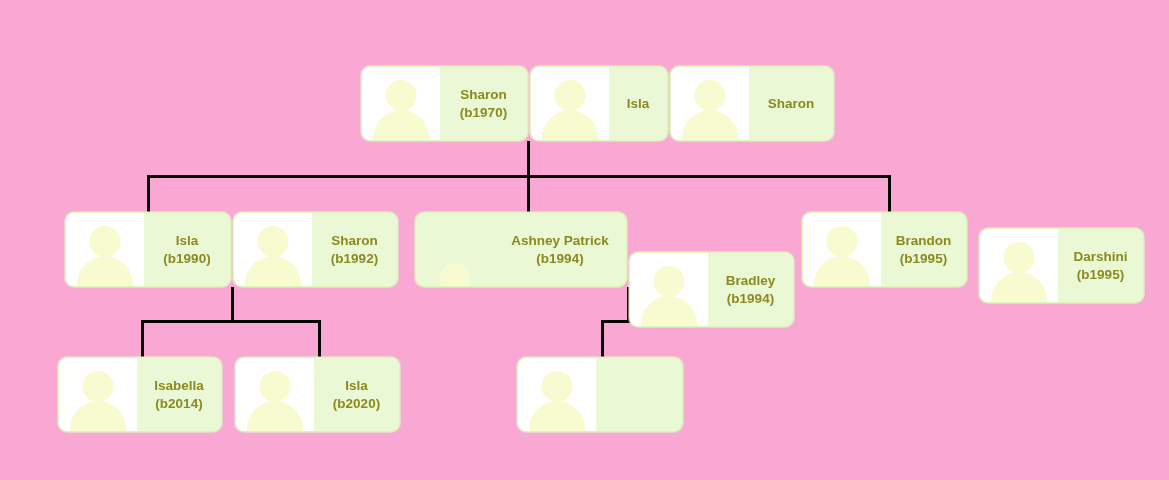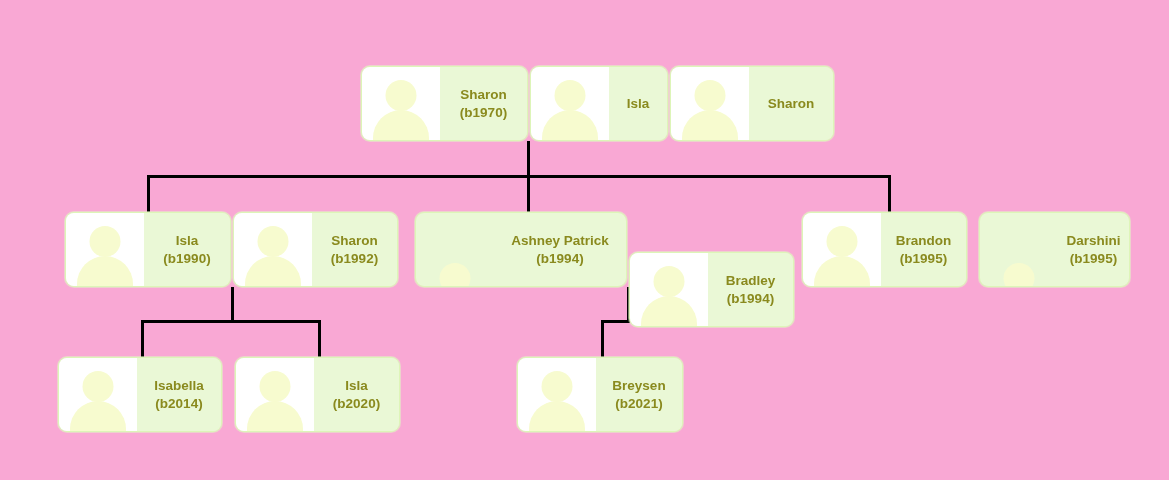--- a/index.html
+++ b/index.html
@@ -175,21 +175,21 @@
     <div class="card" style="left: 802px; top: 212px; width: 165px;">
       <div class="photo">
         <div class="head"></div>
         <div class="body"></div>
       </div>
       <div class="info">
         <div class="name">Brandon</div>
         <div class="born">(b1995)</div>
       </div>
     </div>
-    <div class="card" style="left: 979px; top: 212px; width: 151px; align-items: center;">
+    <div class="card" style="left: 979px; top: 228px; width: 165px;">
       <div class="photo">
         <div class="head"></div>
         <div class="body"></div>
       </div>
       <div class="info">
         <div class="name">Darshini</div>
         <div class="born">(b1995)</div>
       </div>
     </div>
     <div class="card" style="left: 58px; top: 357px; width: 164px;">
@@ -209,19 +209,15 @@
       </div>
       <div class="info">
         <div class="name">Isla</div>
         <div class="born">(b2020)</div>
       </div>
     </div>
     <div class="card" style="left: 517px; top: 357px; width: 166px;">
       <div class="photo">
         <div class="head"></div>
         <div class="body"></div>
-      </div>
-      <div class="info">
-        <div class="name">Breysen</div>
-        <div class="born">(b2021)</div>
       </div>
     </div>
   </div>
 
 </body></html>

